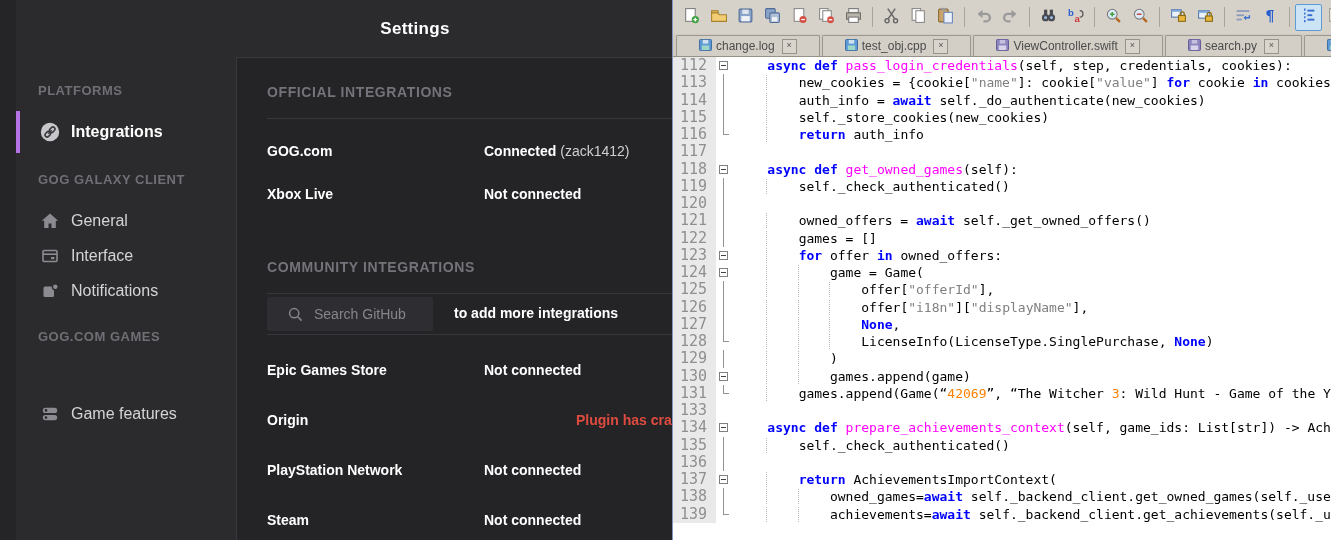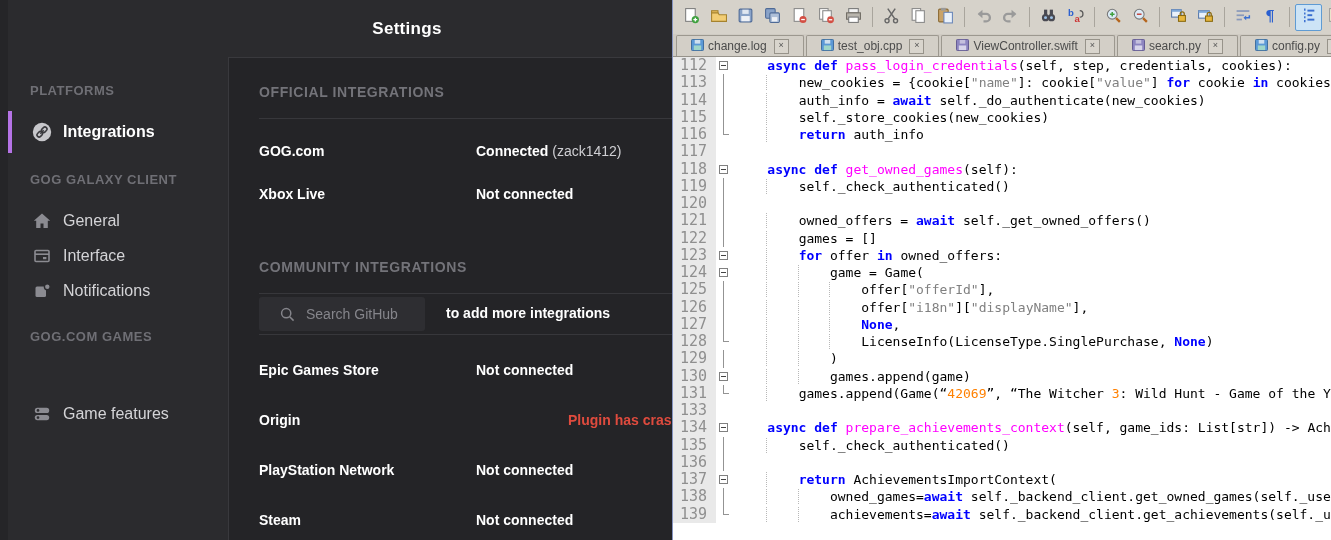--- a/index.html
+++ b/index.html
@@ -1,18 +1,18 @@
 <!DOCTYPE html>
 <html style="--purple: #b573e6; --red: #df4b3e; --tk-k: #0000ff; --tk-f: #ff00ff; --tk-s: #808080; --tk-n: #ff8000;"><head>
 <meta charset="utf-8">
 <style>
   html,body{margin:0;padding:0;background:#111;}
   .app{position:relative;width:1331px;height:540px;overflow:hidden;font-family:"Liberation Sans",sans-serif;background:#252528;}
   
-  .gog{position:absolute;left:8px;top:0;width:772px;height:540px;background:#f0abfc;}
+  .gog{position:absolute;left:16px;top:0;width:772px;height:540px;background:#f0abfc;}
   .gog-header{position:absolute;left:0;top:0;width:100%;height:57px;background:#2b2b2e;}
   .gog-title{position:absolute;left:399px;top:50%;transform:translate(-50%,-50%);color:#ffffff;font-size:17px;font-weight:bold;letter-spacing:.3px;}
   .sidebar{position:absolute;left:0;top:57px;bottom:0;width:220px;background:#2b2b2e;border-right:1px solid #39393d;}
   .s-header{position:absolute;left:22px;color:#6f6f75;font-size:13px;font-weight:bold;letter-spacing:.5px;white-space:nowrap;}
   .s-item{position:absolute;left:0;width:100%;height:36px;cursor:pointer;}
   .s-item .sicon{position:absolute;left:24px;top:50%;transform:translateY(-50%);width:20px;height:20px;color:#8b8b91;}
   .s-item .slbl{position:absolute;left:55px;top:50%;transform:translateY(-50%);color:#d4d4d7;font-size:16px;white-space:nowrap;}
   .s-item.active .slbl{color:#fff;font-weight:bold;}
   .s-item.active::before{content:"";position:absolute;left:0;top:-3px;bottom:-3px;width:4px;background:var(--purple,#b573e6);}
   .content{position:absolute;left:221px;top:57px;right:0;bottom:0;background:#242427;border-top:1px solid #39393d;}
@@ -29,21 +29,21 @@
   .search-box input{background:transparent;border:none;outline:none;color:#c5c5c9;font-size:14px;width:96px;font-family:"Liberation Sans",sans-serif;}
   .search-box input::placeholder{color:#85858b;}
   .search-suffix{position:absolute;left:217px;top:247px;color:#fff;font-weight:bold;font-size:14px;white-space:nowrap;}
   
   .editor{position:absolute;left:672px;top:0;width:659px;height:540px;background:#d6d2ca;border-left:1px solid #8593c0;box-sizing:border-box;}
   .toolbar{position:absolute;top:0;left:0;right:0;height:34px;display:flex;align-items:center;padding-left:5px;}
   .tbtn{width:25px;height:25px;display:flex;align-items:center;justify-content:center;border:1px solid transparent;border-radius:2px;flex:none;cursor:pointer;}
   .tbtn.active{background:#cde4f6;border-color:#5f9bd3;}
   .tsep{width:1px;height:20px;background:#a9a59d;margin:0 5px;flex:none;}
   .tabbar{position:absolute;top:34px;left:0;right:0;height:22px;background:#cfcbc3;display:flex;align-items:flex-end;padding-left:3px;}
-  .tab{height:20px;display:flex;align-items:center;gap:4px;padding:0 14px;background:#d3cfc7;border:1px solid #9c988f;border-bottom:none;margin-right:2px;font-size:12px;color:#4c4c4c;border-radius:2px 2px 0 0;white-space:nowrap;cursor:pointer;flex:none;}
+  .tab{height:20px;display:flex;align-items:center;gap:4px;padding:0 22px;background:#d3cfc7;border:1px solid #9c988f;border-bottom:none;margin-right:2px;font-size:12px;color:#4c4c4c;border-radius:2px 2px 0 0;white-space:nowrap;cursor:pointer;flex:none;}
   .tclose{width:13px;height:13px;background:#d9d5cd;border:1px solid #97938a;font-size:9px;line-height:11px;text-align:center;color:#555;margin-left:3px;cursor:pointer;flex:none;}
   .fi-blue .fbody{fill:#5c99d6;stroke:#3a6a9c;}   .fi-blue .flab{fill:#9fd6c8;}  .fi-blue .ftop{fill:#cfe0ef;}
   .fi-purple .fbody{fill:#8d85c0;stroke:#5f5790;} .fi-purple .flab{fill:#d8d5ea;} .fi-purple .ftop{fill:#c5c0dd;}
   .code{position:absolute;top:56px;left:0;right:0;bottom:0;background:#ffffff;overflow:hidden;font-family:"DejaVu Sans Mono","Liberation Mono",monospace;font-size:13px;border-top:1px solid #96928a;}
   .cline{display:flex;height:17.25px;line-height:17.25px;white-space:pre;}
   .gut{width:34px;background:#e9e9e9;color:#8f8f8f;text-align:right;padding-right:9px;flex:none;font-size:15px;}
   .fold{width:16px;flex:none;position:relative;background:#fff;}
   .fold.v::before{content:"";position:absolute;left:7px;top:0;bottom:0;width:1px;background:#939393;}
   .fold.end::before{content:"";position:absolute;left:7px;top:0;height:9px;width:1px;background:#939393;}
   .fold.end::after{content:"";position:absolute;left:7px;top:8px;width:6px;height:1px;background:#939393;}

